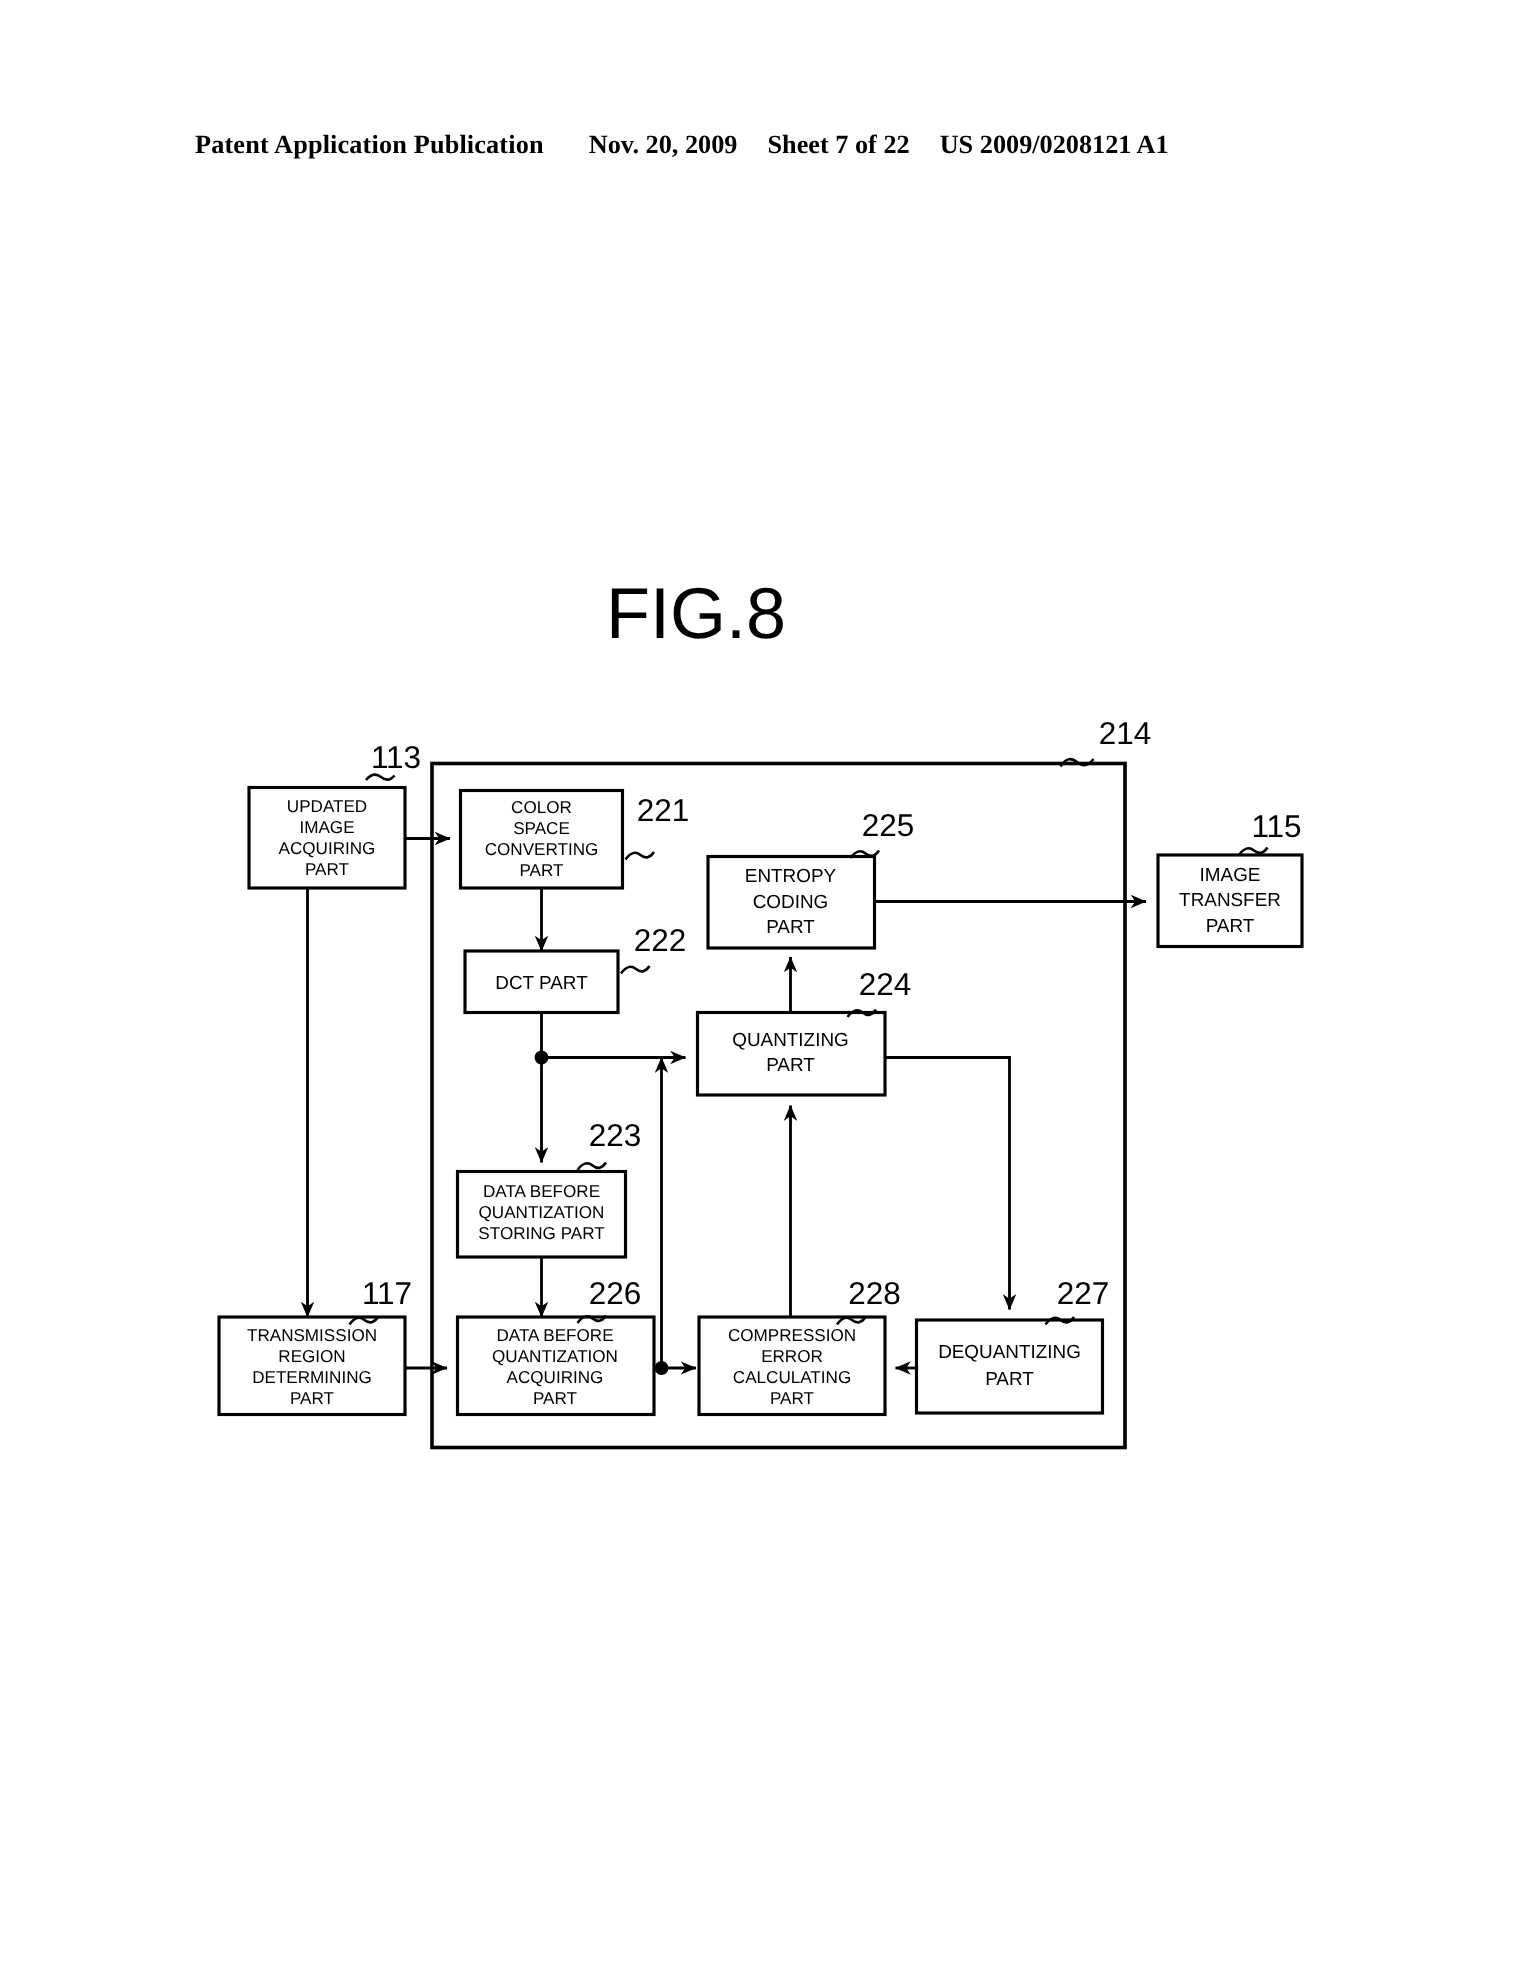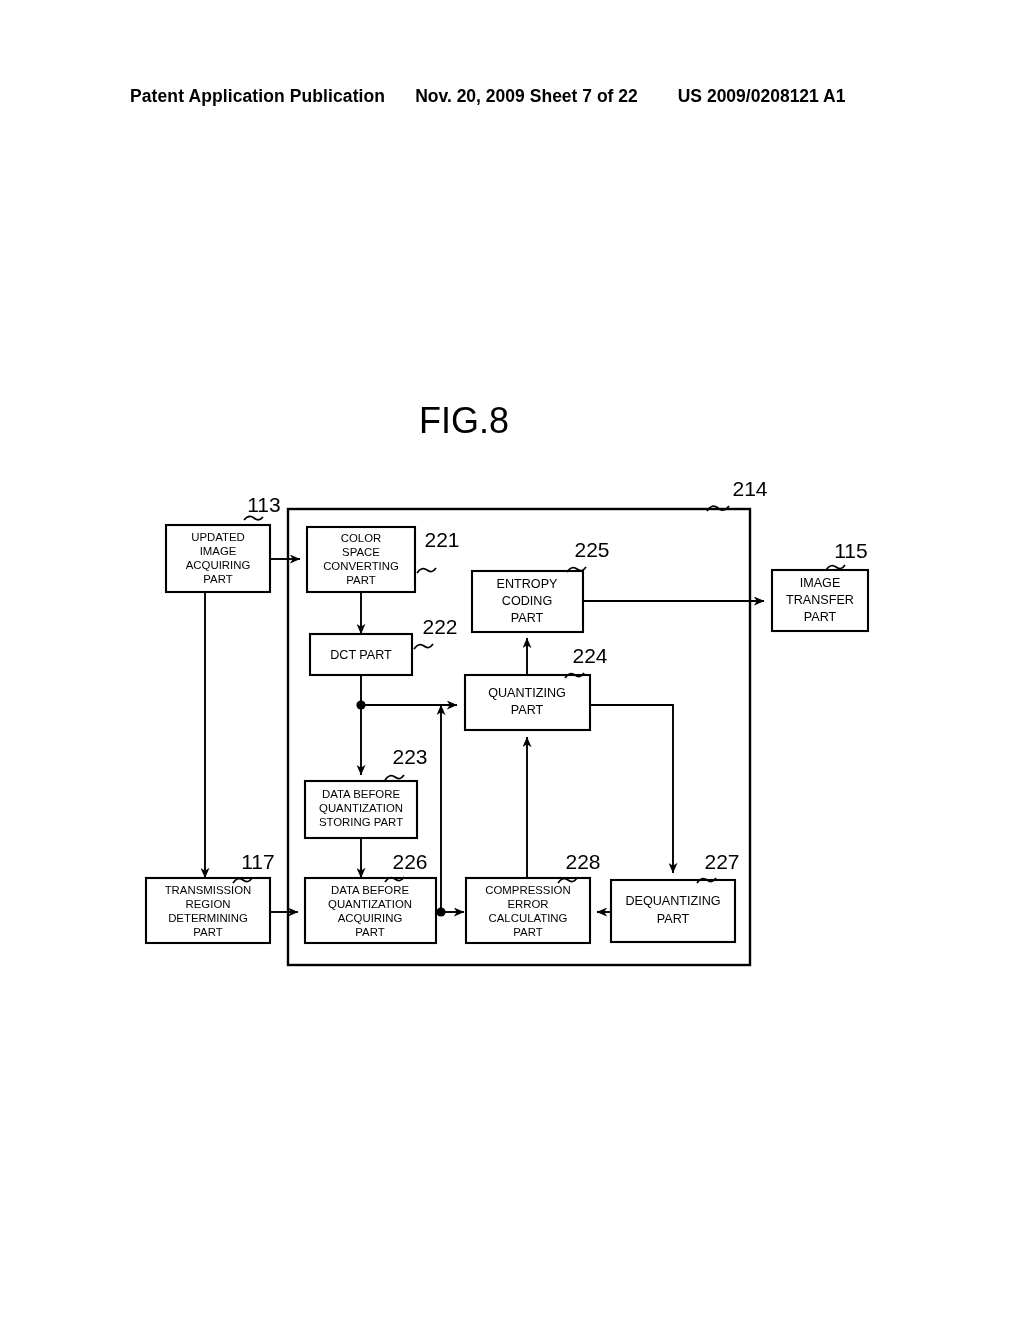--- a/index.html
+++ b/index.html
@@ -16,41 +16,41 @@
     overflow: hidden;
   }
 
   
   #page-header {
     position: absolute;
     top: 86px;
     left: 130px;
     width: 764px;
     height: 24px;
-    font-family: Liberation Sans, sans-serif;
+    font-family: Liberation Serif, serif;
     font-weight: bold;
     font-size: 17.5px;
     color: #000;
     white-space: nowrap;
     display: flex;
     align-items: baseline;
   }
   #page-header .hdr-pub   { letter-spacing: 0.1px; }
   #page-header .hdr-date  { margin-left: 30px; }
-  #page-header .hdr-sheet { margin-left: 5px; }
-  #page-header .hdr-num   { margin-left: 40px; }
+  #page-header .hdr-sheet { margin-left: 20px; }
+  #page-header .hdr-num   { margin-left: 20px; }
 
   
   #fig-title {
     position: absolute;
-    top: 400px;
+    top: 382px;
     left: 0;
     width: 928px;
     text-align: center;
-    font-size: 36px;
+    font-size: 48px;
     font-family: "Liberation Sans", sans-serif;
     letter-spacing: 0px;
     color: #000;
   }
 
   
   #diagram {
     position: absolute;
     top: 0;
     left: 0;

